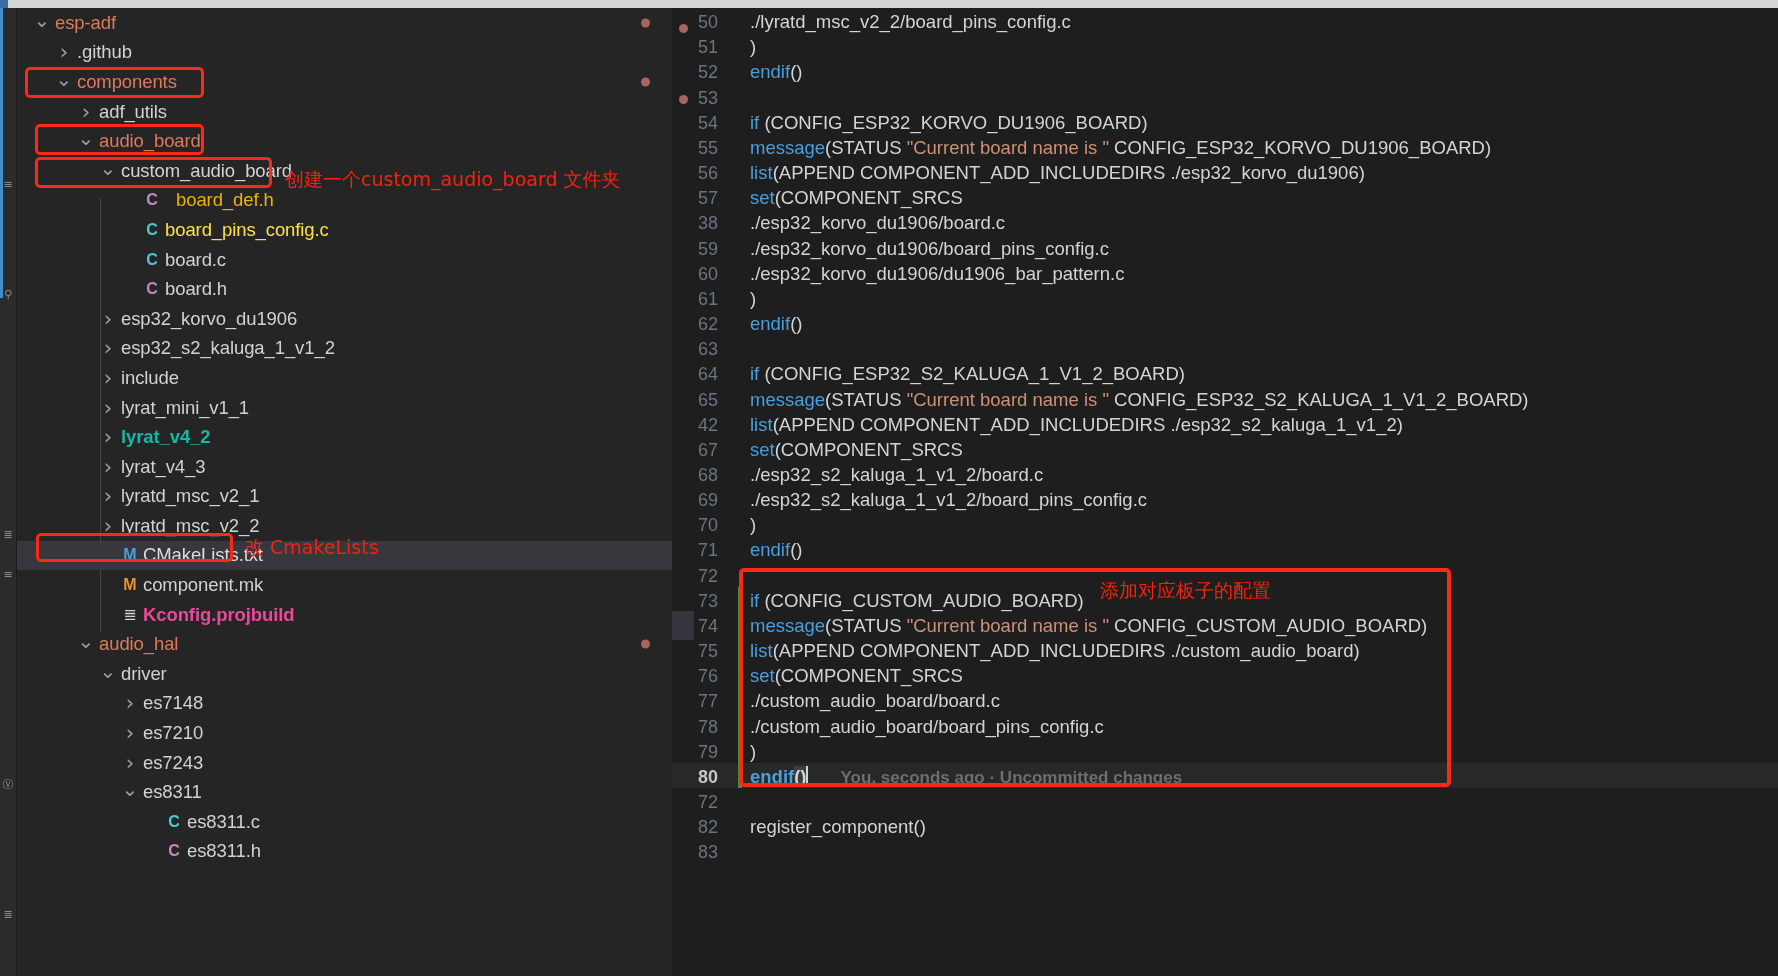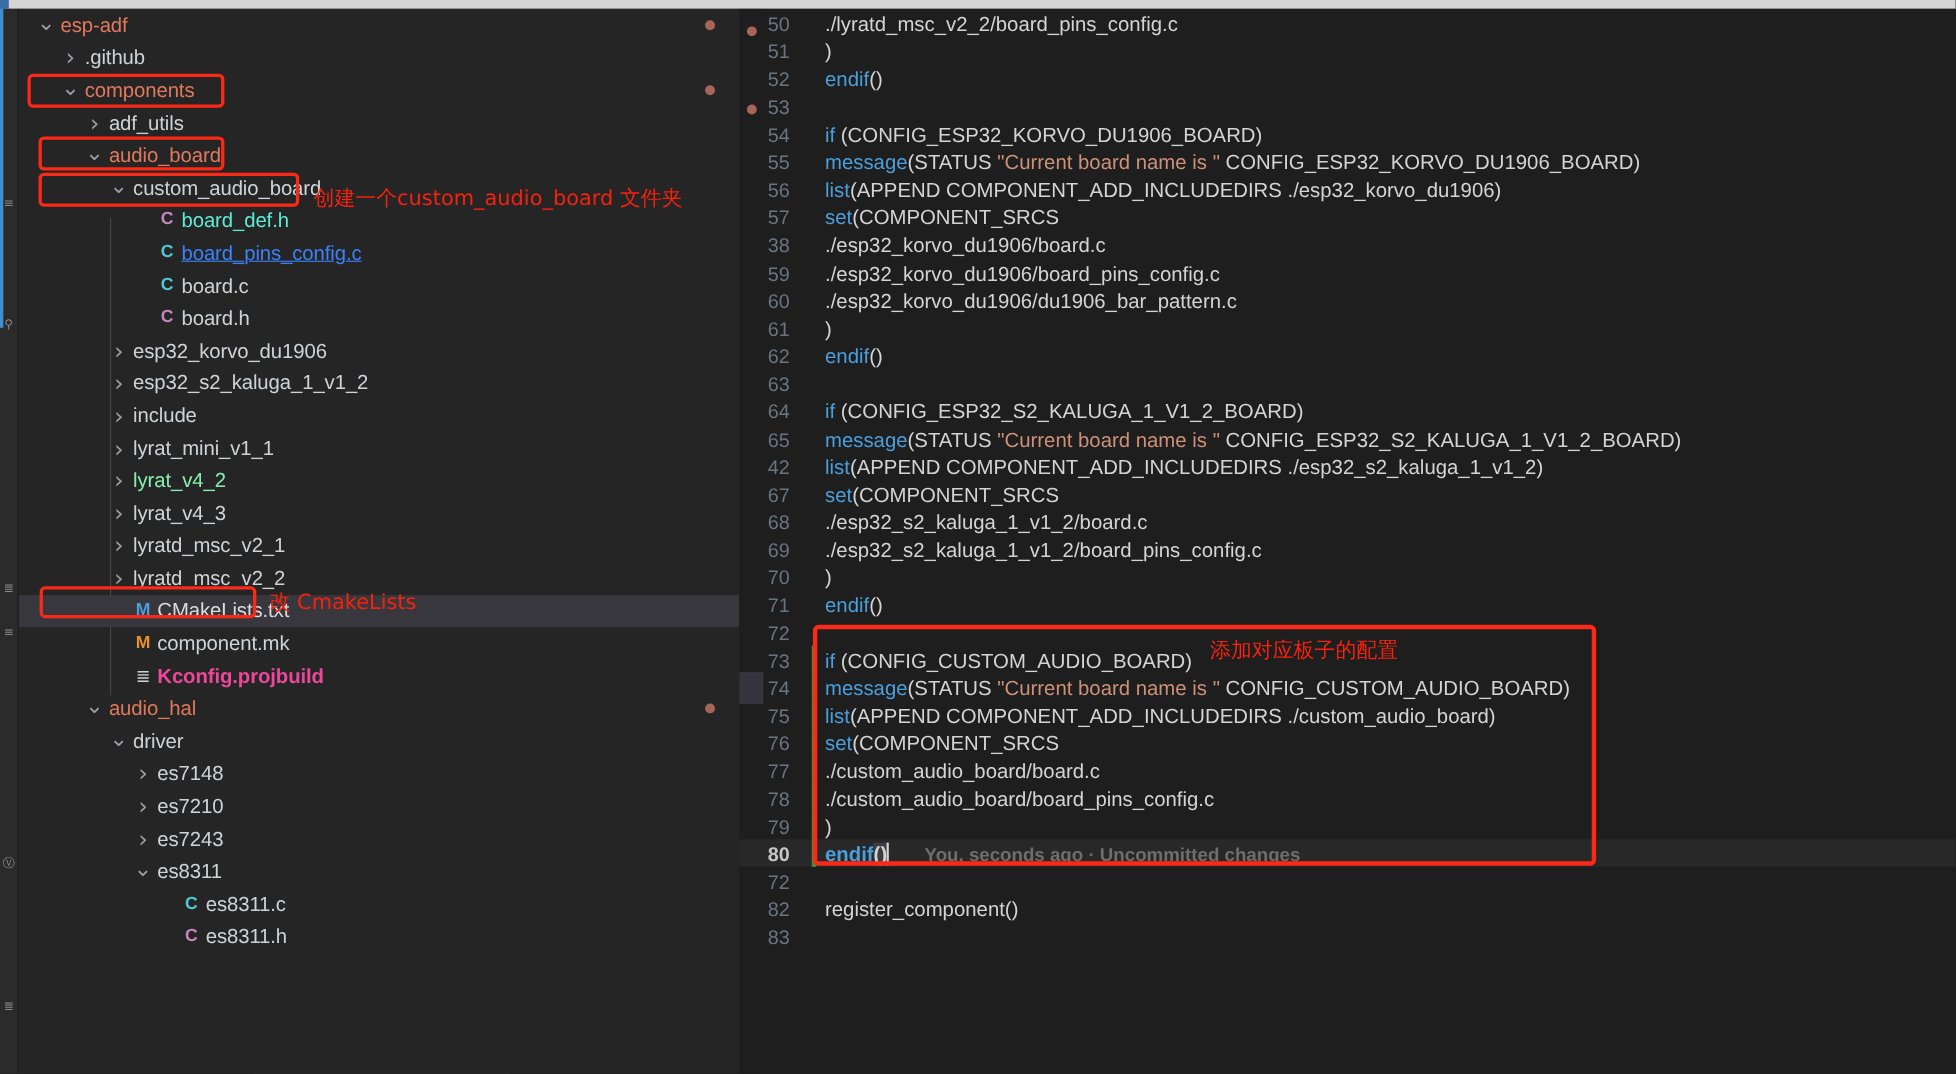--- a/index.html
+++ b/index.html
@@ -196,26 +196,26 @@
         <span class="twisty" style="font-size: 20px; line-height: 10px; padding-bottom: 6px;">⌄</span>
         <span class="flabel" style="color: rgb(224, 121, 92);">audio_board</span>
       </div>
       <div class="tree-row" style="padding-left: 80px;">
         <span class="twisty" style="font-size: 20px; line-height: 10px; padding-bottom: 6px;">⌄</span>
         <span class="flabel" style="color: rgb(207, 211, 214);">custom_audio_board</span>
       </div>
       <div class="tree-row" style="padding-left: 102px;">
         <span class="twisty"></span>
         <span class="ficon" style="color: rgb(197, 134, 192);">C</span>
-        <span class="flabel" style="color: #5eead4;">board_def.h</span>
+        <span class="flabel" style="color: #eab308; margin-left: 11px;">board_def.h</span>
       </div>
       <div class="tree-row" style="padding-left: 102px;">
         <span class="twisty"></span>
         <span class="ficon" style="color: rgb(78, 201, 211);">C</span>
-        <span class="flabel" style="color: #3b82f6; text-decoration: underline;">board_pins_config.c</span>
+        <span class="flabel" style="color: #fde047;">board_pins_config.c</span>
       </div>
       <div class="tree-row" style="padding-left: 102px;">
         <span class="twisty"></span>
         <span class="ficon" style="color: rgb(78, 201, 211);">C</span>
         <span class="flabel" style="color: rgb(207, 211, 214);">board.c</span>
       </div>
       <div class="tree-row" style="padding-left: 102px;">
         <span class="twisty"></span>
         <span class="ficon" style="color: rgb(197, 134, 192);">C</span>
         <span class="flabel" style="color: rgb(207, 211, 214);">board.h</span>
@@ -231,21 +231,21 @@
       <div class="tree-row" style="padding-left: 80px;">
         <span class="twisty" style="font-size: 21px;">›</span>
         <span class="flabel" style="color: rgb(207, 211, 214);">include</span>
       </div>
       <div class="tree-row" style="padding-left: 80px;">
         <span class="twisty" style="font-size: 21px;">›</span>
         <span class="flabel" style="color: rgb(207, 211, 214);">lyrat_mini_v1_1</span>
       </div>
       <div class="tree-row" style="padding-left: 80px;">
         <span class="twisty" style="font-size: 21px;">›</span>
-        <span class="flabel" style="color: #86efac;">lyrat_v4_2</span>
+        <span class="flabel" style="color: #14b8a6; font-weight: bold;">lyrat_v4_2</span>
       </div>
       <div class="tree-row" style="padding-left: 80px;">
         <span class="twisty" style="font-size: 21px;">›</span>
         <span class="flabel" style="color: rgb(207, 211, 214); text-align: right;">lyrat_v4_3</span>
       </div>
       <div class="tree-row" style="padding-left: 80px;">
         <span class="twisty" style="font-size: 21px;">›</span>
         <span class="flabel" style="color: rgb(207, 211, 214);">lyratd_msc_v2_1</span>
       </div>
       <div class="tree-row" style="padding-left: 80px;">

